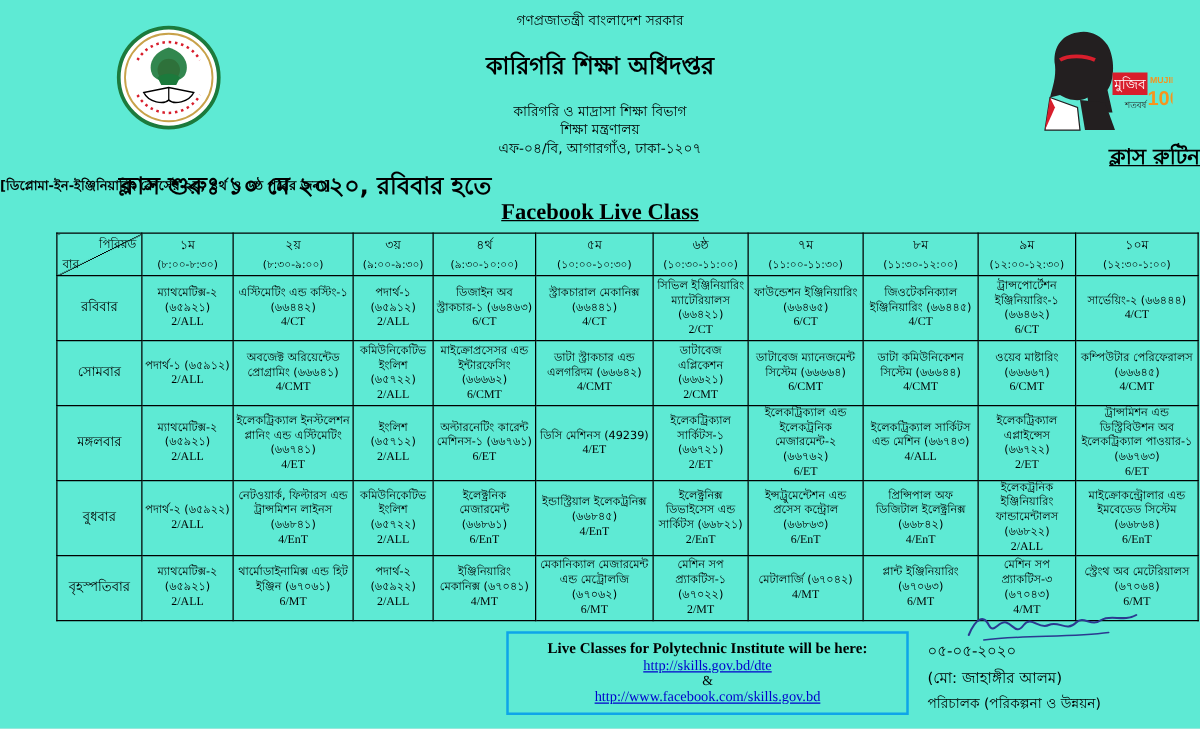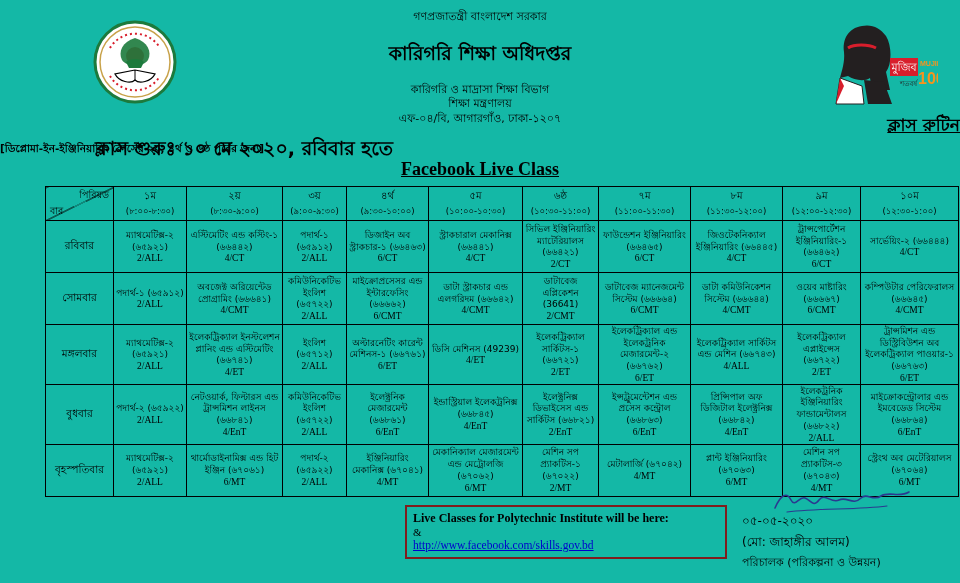--- a/index.html
+++ b/index.html
@@ -1,19 +1,19 @@
 <!DOCTYPE html>
 <html><head>
 <meta charset="utf-8">
 <style>
   * { margin:0; padding:0; box-sizing:border-box; }
   html,body { background:#e8e8e8; }
   .page {
     position:relative; width:960px; height:583px; margin:0 auto;
-    background:#14b8a6; overflow:hidden;
+    background:#5eead4; overflow:hidden;
     font-family:"DejaVu Sans", sans-serif; color:#000;
   }
   
   .header-band { position:absolute; top:10px; left:0; width:100%; }
   .hdr-center { width:100%; text-align:center; line-height:1.3; }
   .hdr-l1 { font-size:11px; }
   .hdr-l2 { font-size:19px; font-weight:bold; margin:17px 0; }
   .hdr-l3, .hdr-l4, .hdr-l5 { font-size:11px; }
   .logo-left  { position:absolute; left:92px;  top:8px; }
   .logo-right { position:absolute; right:22px; top:10px; }
@@ -40,21 +40,21 @@
   .p-name { font-size:10px; font-weight:normal; }
   .p-time { font-size:8.5px; font-weight:normal; }
   th.day { font-size:10.5px; font-weight:normal; }
   td.slot { height:52px; }
   .subj { font-size:9px; line-height:1.3; }
   .grp  { font-size:9.5px; font-family:"Liberation Serif", serif; }
   
   .legend { position:absolute; left:48px; top:484px; width:420px;
     font-family:"Liberation Serif", serif; font-size:11.5px; line-height:1.35; }
   .live-box { position:absolute; left:405px; top:505px; width:322px;
-    border:2px solid #7f1d1d; padding:4px 6px 6px 6px; }
+    border:2px solid #0ea5e9; text-align:center; padding:4px 6px 6px 6px; }
   .live-box .lb-title { font-family:"Liberation Serif", serif; font-size:12px; font-weight:bold; }
   .live-box a { font-family:"Liberation Serif", serif; font-size:11.5px; text-decoration:underline; display:block; margin-top:1px; }
   .live-box .amp { font-family:"Liberation Serif", serif; font-size:11px; }
   .sig-block { position:absolute; right:18px; top:488px; width:200px; }
   .sig-date  { font-size:12px; margin-top:-4px; }
   .sig-name  { font-size:12px; margin-top:1px; }
   .sig-title { font-size:11px; margin-top:1px; }
 </style>
 </head>
 <body>
@@ -231,21 +231,21 @@
             </td>
             <td class="slot">
               <div class="subj">মাইক্রোপ্রসেসর এন্ড ইন্টারফেসিং (৬৬৬৬২)</div>
               <div class="grp">6/CMT</div>
             </td>
             <td class="slot">
               <div class="subj">ডাটা স্ট্রাকচার এন্ড এলগরিদম (৬৬৬৪২)</div>
               <div class="grp">4/CMT</div>
             </td>
             <td class="slot">
-              <div class="subj">ডাটাবেজ এপ্লিকেশন (36641)</div>
+              <div class="subj">ডাটাবেজ এপ্লিকেশন (৬৬৬২১)</div>
               <div class="grp">2/CMT</div>
             </td>
             <td class="slot">
               <div class="subj">ডাটাবেজ ম্যানেজমেন্ট সিস্টেম (৬৬৬৬৪)</div>
               <div class="grp">6/CMT</div>
             </td>
             <td class="slot">
               <div class="subj">ডাটা কমিউনিকেশন সিস্টেম (৬৬৬৪৪)</div>
               <div class="grp">4/CMT</div>
             </td>
@@ -387,20 +387,21 @@
               <div class="grp">6/MT</div>
             </td>
           </tr>
         </tbody>
     </table>
   </div>
 
 
   <div class="live-box">
     <div class="lb-title">Live Classes for Polytechnic Institute will be here:</div>
+    <a href="#" style="color:#0000cc">http://skills.gov.bd/dte</a>
     <div class="amp">&amp;</div>
     <a href="#" style="color:#0000cc">http://www.facebook.com/skills.gov.bd</a>
   </div>
 
   <div class="sig-block">
     <svg width="150" height="28" viewBox="0 0 150 28" style="display:block;margin:0 auto;">
       <path d="M8 20 C14 6 20 4 24 12 C28 20 32 8 38 10 C44 12 46 20 52 12 C58 4 64 16 72 12 C80 8 86 18 94 10 C100 4 106 14 114 8 C122 3 132 10 142 4" fill="none" stroke="#2b3990" stroke-width="1.6" stroke-linecap="round"></path>
       <path d="M20 24 C50 20 90 22 120 18" fill="none" stroke="#2b3990" stroke-width="1.2" stroke-linecap="round"></path>
     </svg>
     <div class="sig-date">০৫-০৫-২০২০</div>

